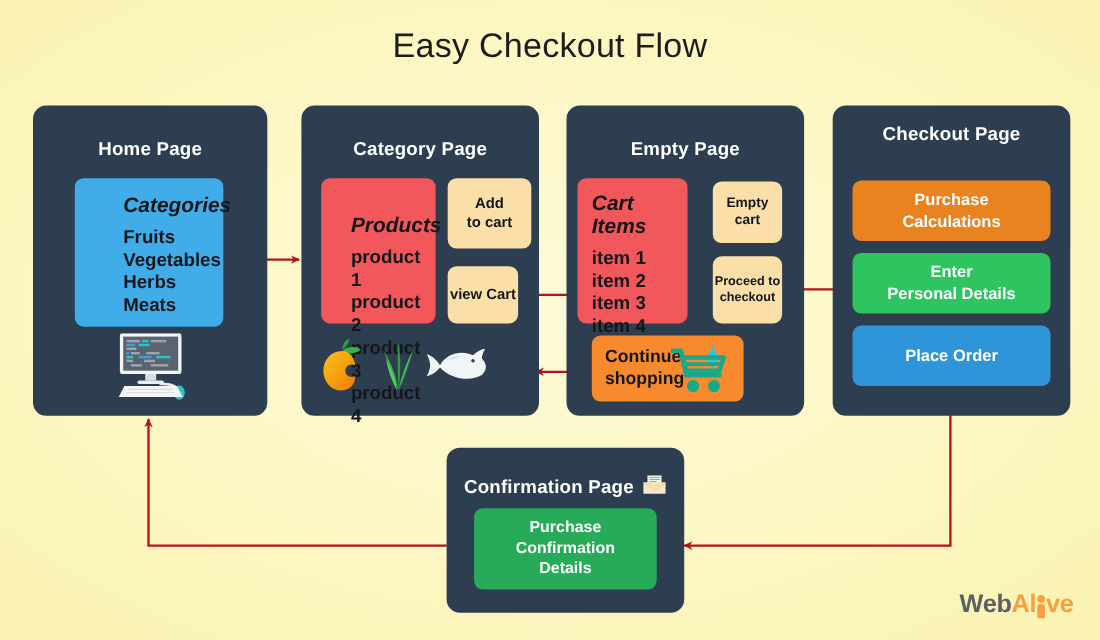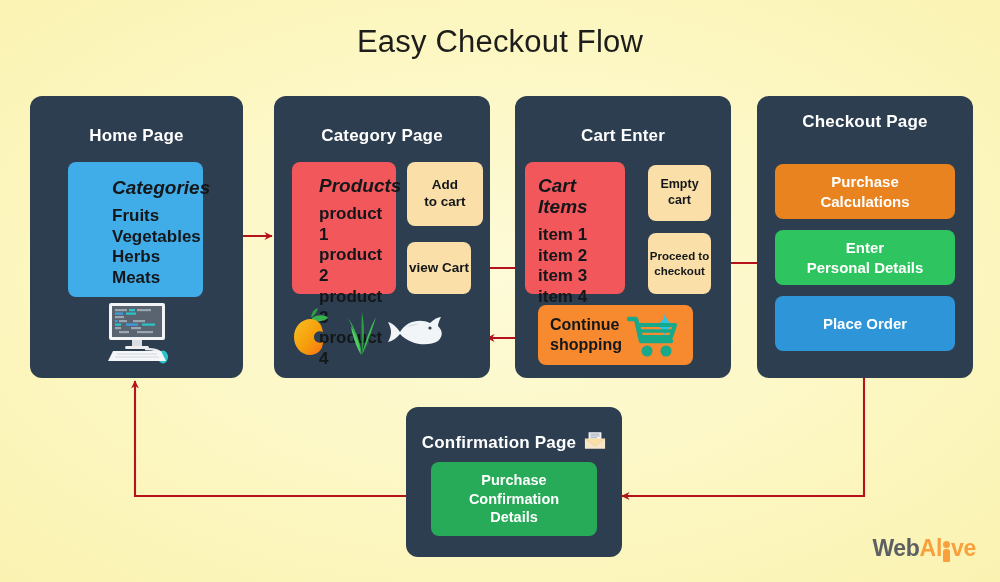--- a/index.html
+++ b/index.html
@@ -186,21 +186,21 @@
           <line x1="18" y1="54" x2="62" y2="54"></line>
         </g>
       </svg>
     </div>
   </div>
 
   <div class="panel" style="left:274px; top:96px; width:216px; height:282px;">
     <div class="panel-title" style="margin-top:30px;">Category Page</div>
 
     <div class="card card-red" style="left:18px; top:66px; width:104px; height:132px;">
-      <div style="padding:14px 0 0 27px;">
+      <div style="padding:14px 0 0 27px;margin-top:20px;">
         <div class="card-heading">Products</div>
         <div style="margin-top:7px;">
           <div class="list-item">product 1</div>
           <div class="list-item">product 2</div>
           <div class="list-item">product 3</div>
           <div class="list-item">product 4</div>
         </div>
       </div>
     </div>
 
@@ -247,21 +247,21 @@
     <div style="position:absolute; left:112px; top:217px;">
       <svg viewBox="0 0 60 38" width="60" height="38">
         <path d="M14,19 C20,8 34,5 44,10 C48,6 52,4 55,4 C53,8 52,11 52,13 C57,18 57,23 52,28 C42,34 24,32 14,21 C11,25 6,28 2,29 C4,25 5,22 5,19 C5,16 4,13 2,9 C6,10 11,14 14,19 Z" fill="#f1f5f7"></path>
         <path d="M20,14 C24,11 29,10 33,11 C29,13 24,14 20,14 Z" fill="#dbe3e8"></path>
         <circle cx="44" cy="15" r="1.6" fill="#2d3e50"></circle>
       </svg>
     </div>
   </div>
 
   <div class="panel" style="left:515px; top:96px; width:216px; height:282px;">
-    <div class="panel-title" style="margin-top:30px;">Cart Enter</div>
+    <div class="panel-title" style="margin-top:30px;">Empty Page</div>
 
     <div class="card card-red" style="left:10px; top:66px; width:100px; height:132px;">
       <div style="padding:14px 0 0 13px;">
         <div class="card-heading">Cart Items</div>
         <div style="margin-top:7px;">
           <div class="list-item">item 1</div>
           <div class="list-item">item 2</div>
           <div class="list-item">item 3</div>
           <div class="list-item">item 4</div>
         </div>
@@ -276,21 +276,21 @@
 
     <div class="card card-tan" style="left:133px; top:137px; width:63px; height:61px;">
       <div class="center-flex">
         <div class="btn-label" style="font-size:11.5px;">
           <span>Proceed to</span><br>
           <span>checkout</span>
         </div>
       </div>
     </div>
 
-    <div class="card card-orange" style="left:23px; top:209px; width:155px; height:60px;">
+    <div class="card card-orange" style="left:23px; top:209px; width:138px; height:60px;">
       <div class="pad-flex">
         <div class="btn-label-lg">
           <span>Continue</span><br>
           <span>shopping</span>
         </div>
       </div>
       <div style="position:absolute; right:10px; top:6px;">
         <svg viewBox="0 0 56 48" width="56" height="48">
           <path d="M38,2 C39,9 42,13 50,14 C42,15 39,19 38,26 C37,19 34,15 26,14 C34,13 37,9 38,2 Z" fill="#29c4e8"></path>
           <path d="M2,8 L9,8 L14,30 L44,30" stroke="#18a88a" stroke-width="4.4" fill="none" stroke-linecap="round" stroke-linejoin="round"></path>

